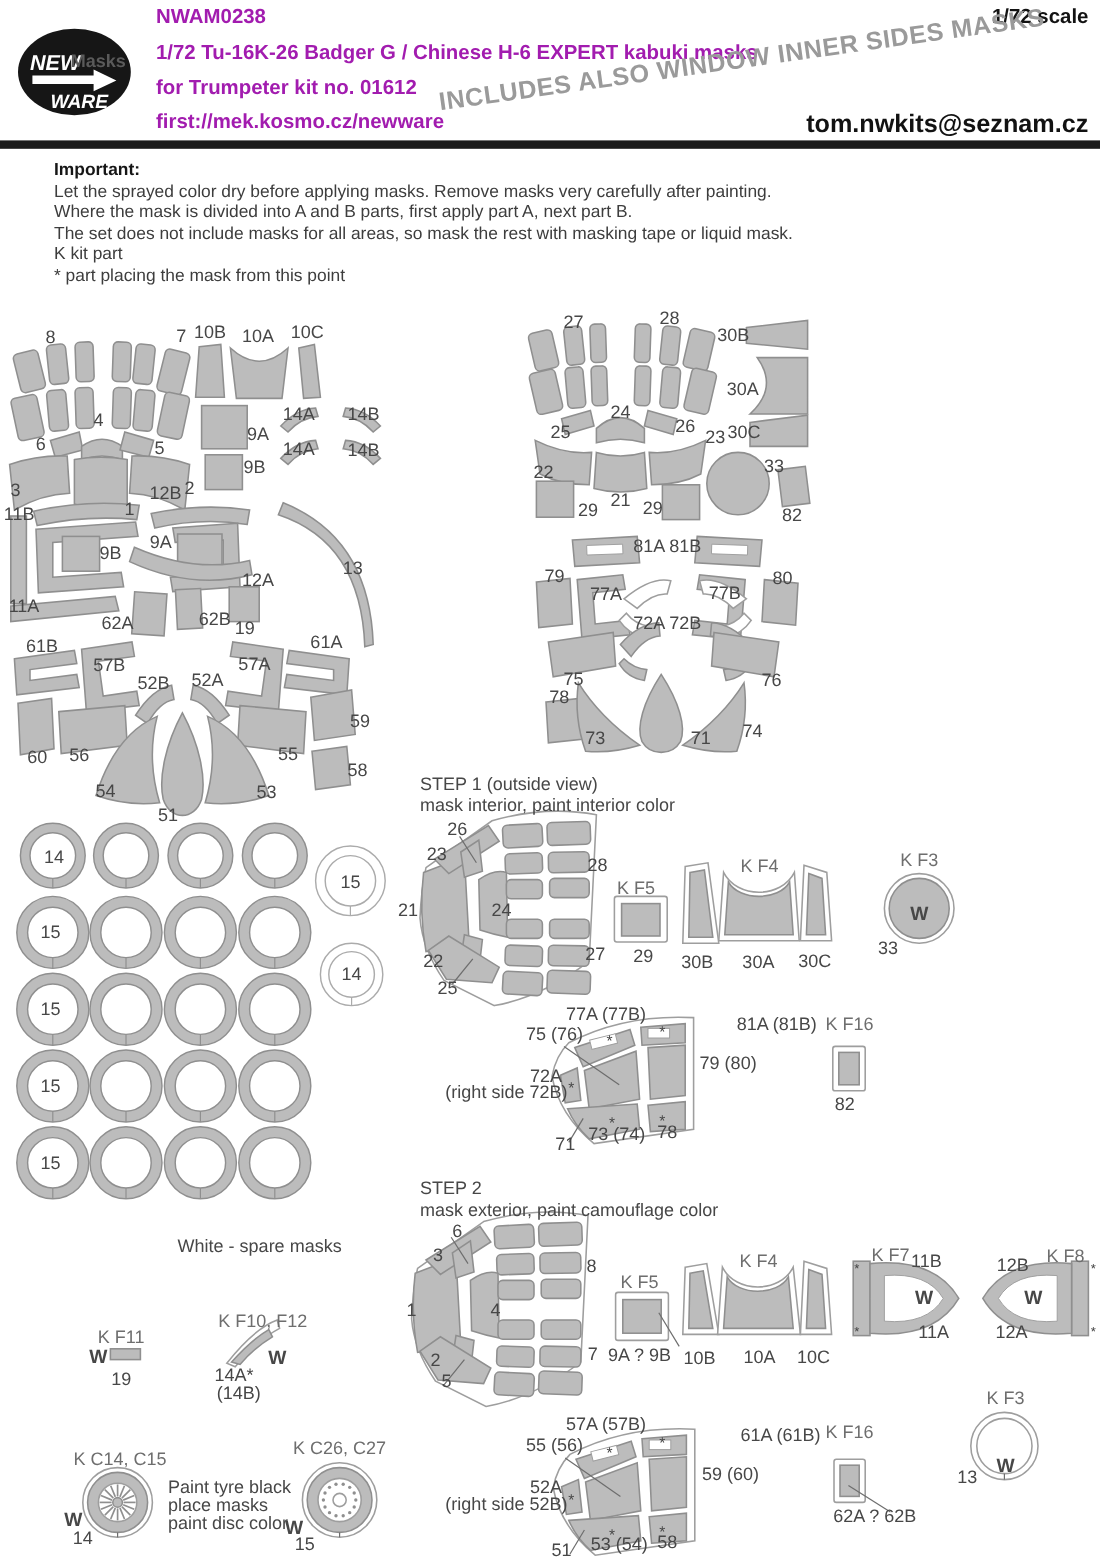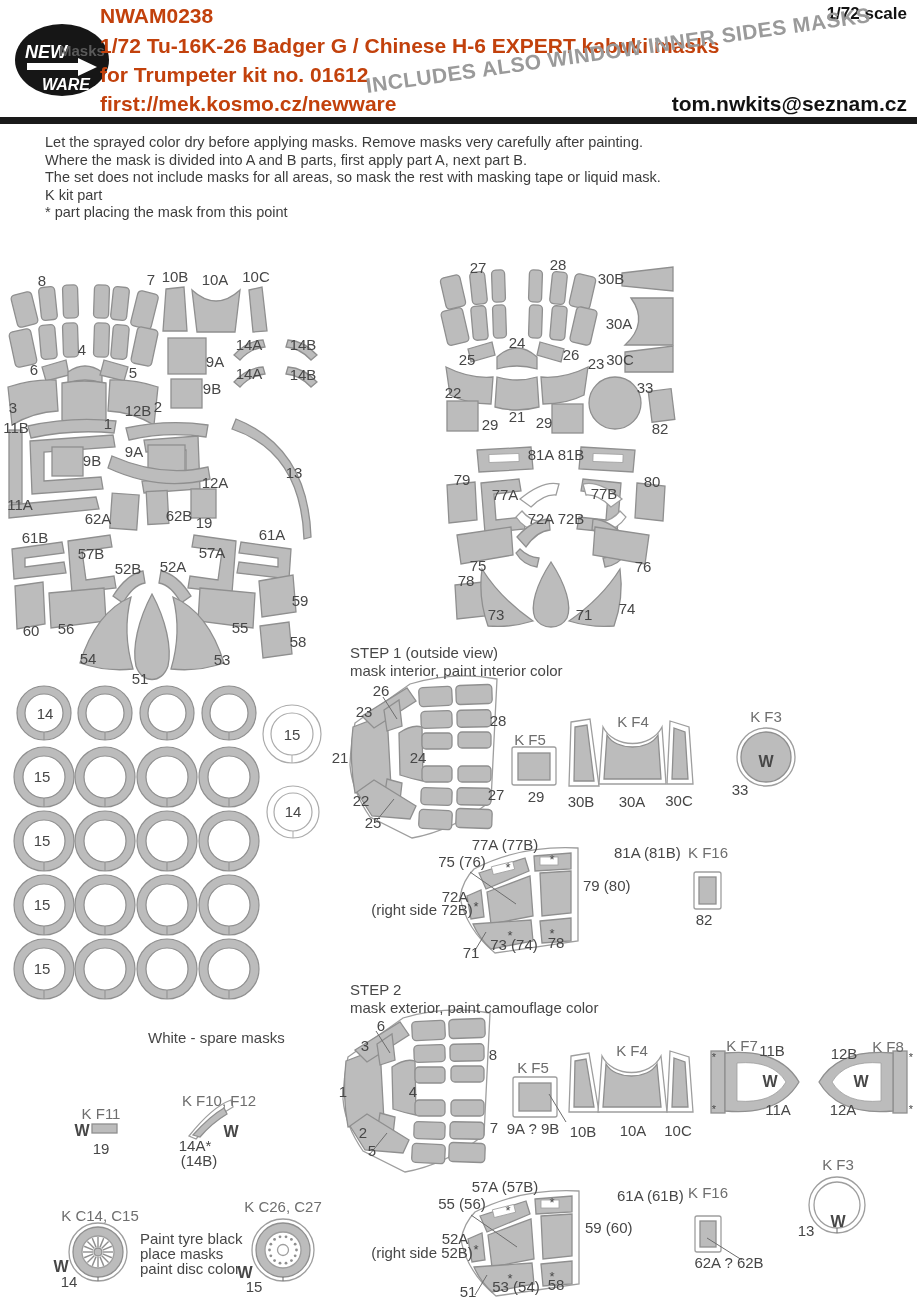--- a/index.html
+++ b/index.html
@@ -1,18 +1,18 @@
 <!DOCTYPE html>
 <html><head>
 <meta charset="utf-8">
 <style>
   html,body{margin:0;padding:0;background:#fff}
   #page{position:relative;width:917px;height:1300px;background:#fff;overflow:hidden;
         font-family:"Liberation Sans",sans-serif}
-  .h-line{position:absolute;left:100px;font-weight:bold;font-size:21px;color:#c2410c;white-space:nowrap}
+  .h-line{position:absolute;left:130px;font-weight:bold;font-size:17px;color:#a21caf;white-space:nowrap}
   .h-right{position:absolute;right:10px;font-weight:bold;font-size:17px;color:#121212;white-space:nowrap}
   #diag-note{position:absolute;left:366px;top:74px;font-weight:bold;font-size:21px;color:#9a9a9a;
              white-space:nowrap;transform:rotate(-8deg);transform-origin:left center;letter-spacing:.5px}
   #bar{position:absolute;left:0;top:117px;width:917px;height:7px;background:#1a1a1a}
   #important{position:absolute;left:45px;top:134px;font-size:14.5px;color:#3d3d3d;line-height:17.6px}
   #important .head{font-weight:bold;color:#161616}
   .wbold{font-weight:bold;color:#161616;font-size:15px}
   #logo{position:absolute;left:12px;top:20px}
   .logo-new{font-style:italic;font-weight:bold;font-size:18px;fill:#fff}
   .logo-masks{font-weight:bold;font-size:15px;fill:#5a5a5a}
@@ -41,20 +41,21 @@
     <div class="h-line" style="top:34px">1/72 Tu-16K-26 Badger G / Chinese H-6 EXPERT kabuki masks</div>
     <div class="h-line" style="top:63px">for Trumpeter kit no. 01612</div>
     <div class="h-line" style="top:92px">first://mek.kosmo.cz/newware</div>
     <div class="h-right" style="top:4px">1/72 scale</div>
     <div class="h-right" style="top:92px;font-size:21px">tom.nwkits@seznam.cz</div>
     <div id="diag-note">INCLUDES ALSO WINDOW INNER SIDES MASKS</div>
     <div id="bar"></div>
   </div>
 
   <div id="important">
+    <div class="head">Important:</div>
     <div>Let the sprayed color dry before applying masks. Remove masks very carefully after painting.</div>
     <div>Where the mask is divided into A and B parts, first apply part A, next part B.</div>
     <div>The set does not include masks for all areas, so mask the rest with masking tape or liquid mask.</div>
     <div>K kit part</div>
     <div>*  part placing the mask from this point</div>
   </div>
 
   <svg id="sheet" width="917" height="1300" viewBox="0 0 917 1300">
 
     <g>

